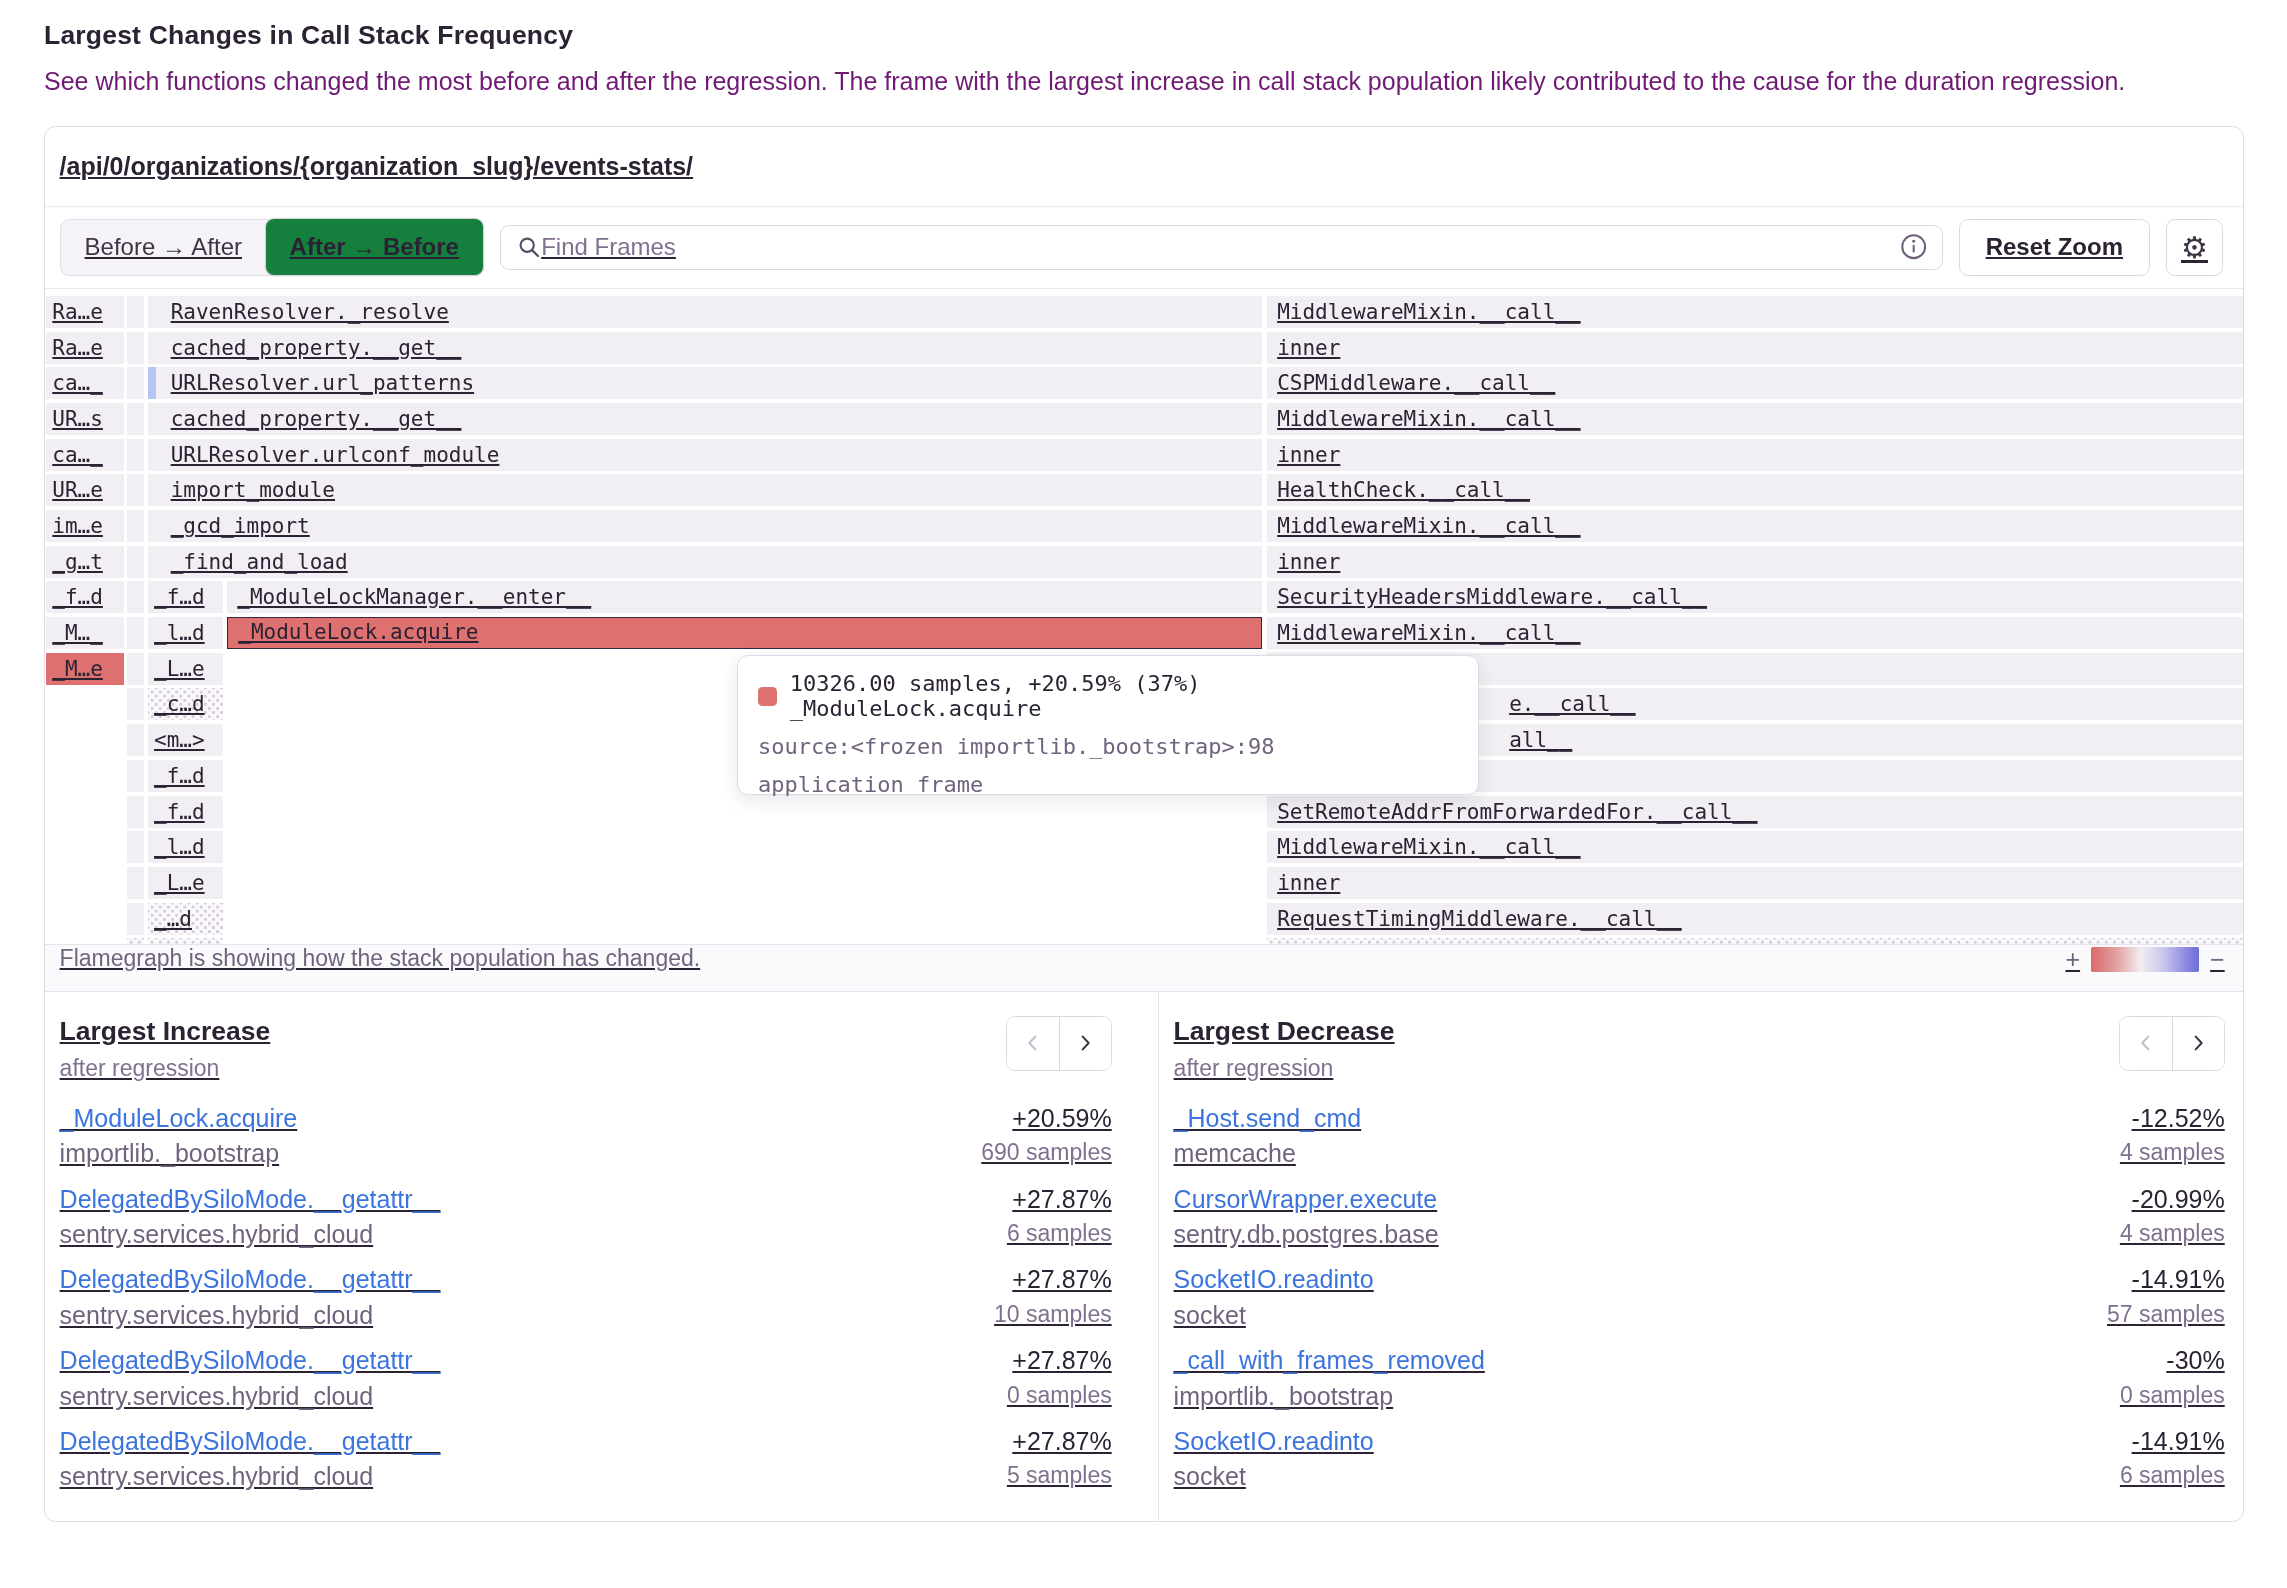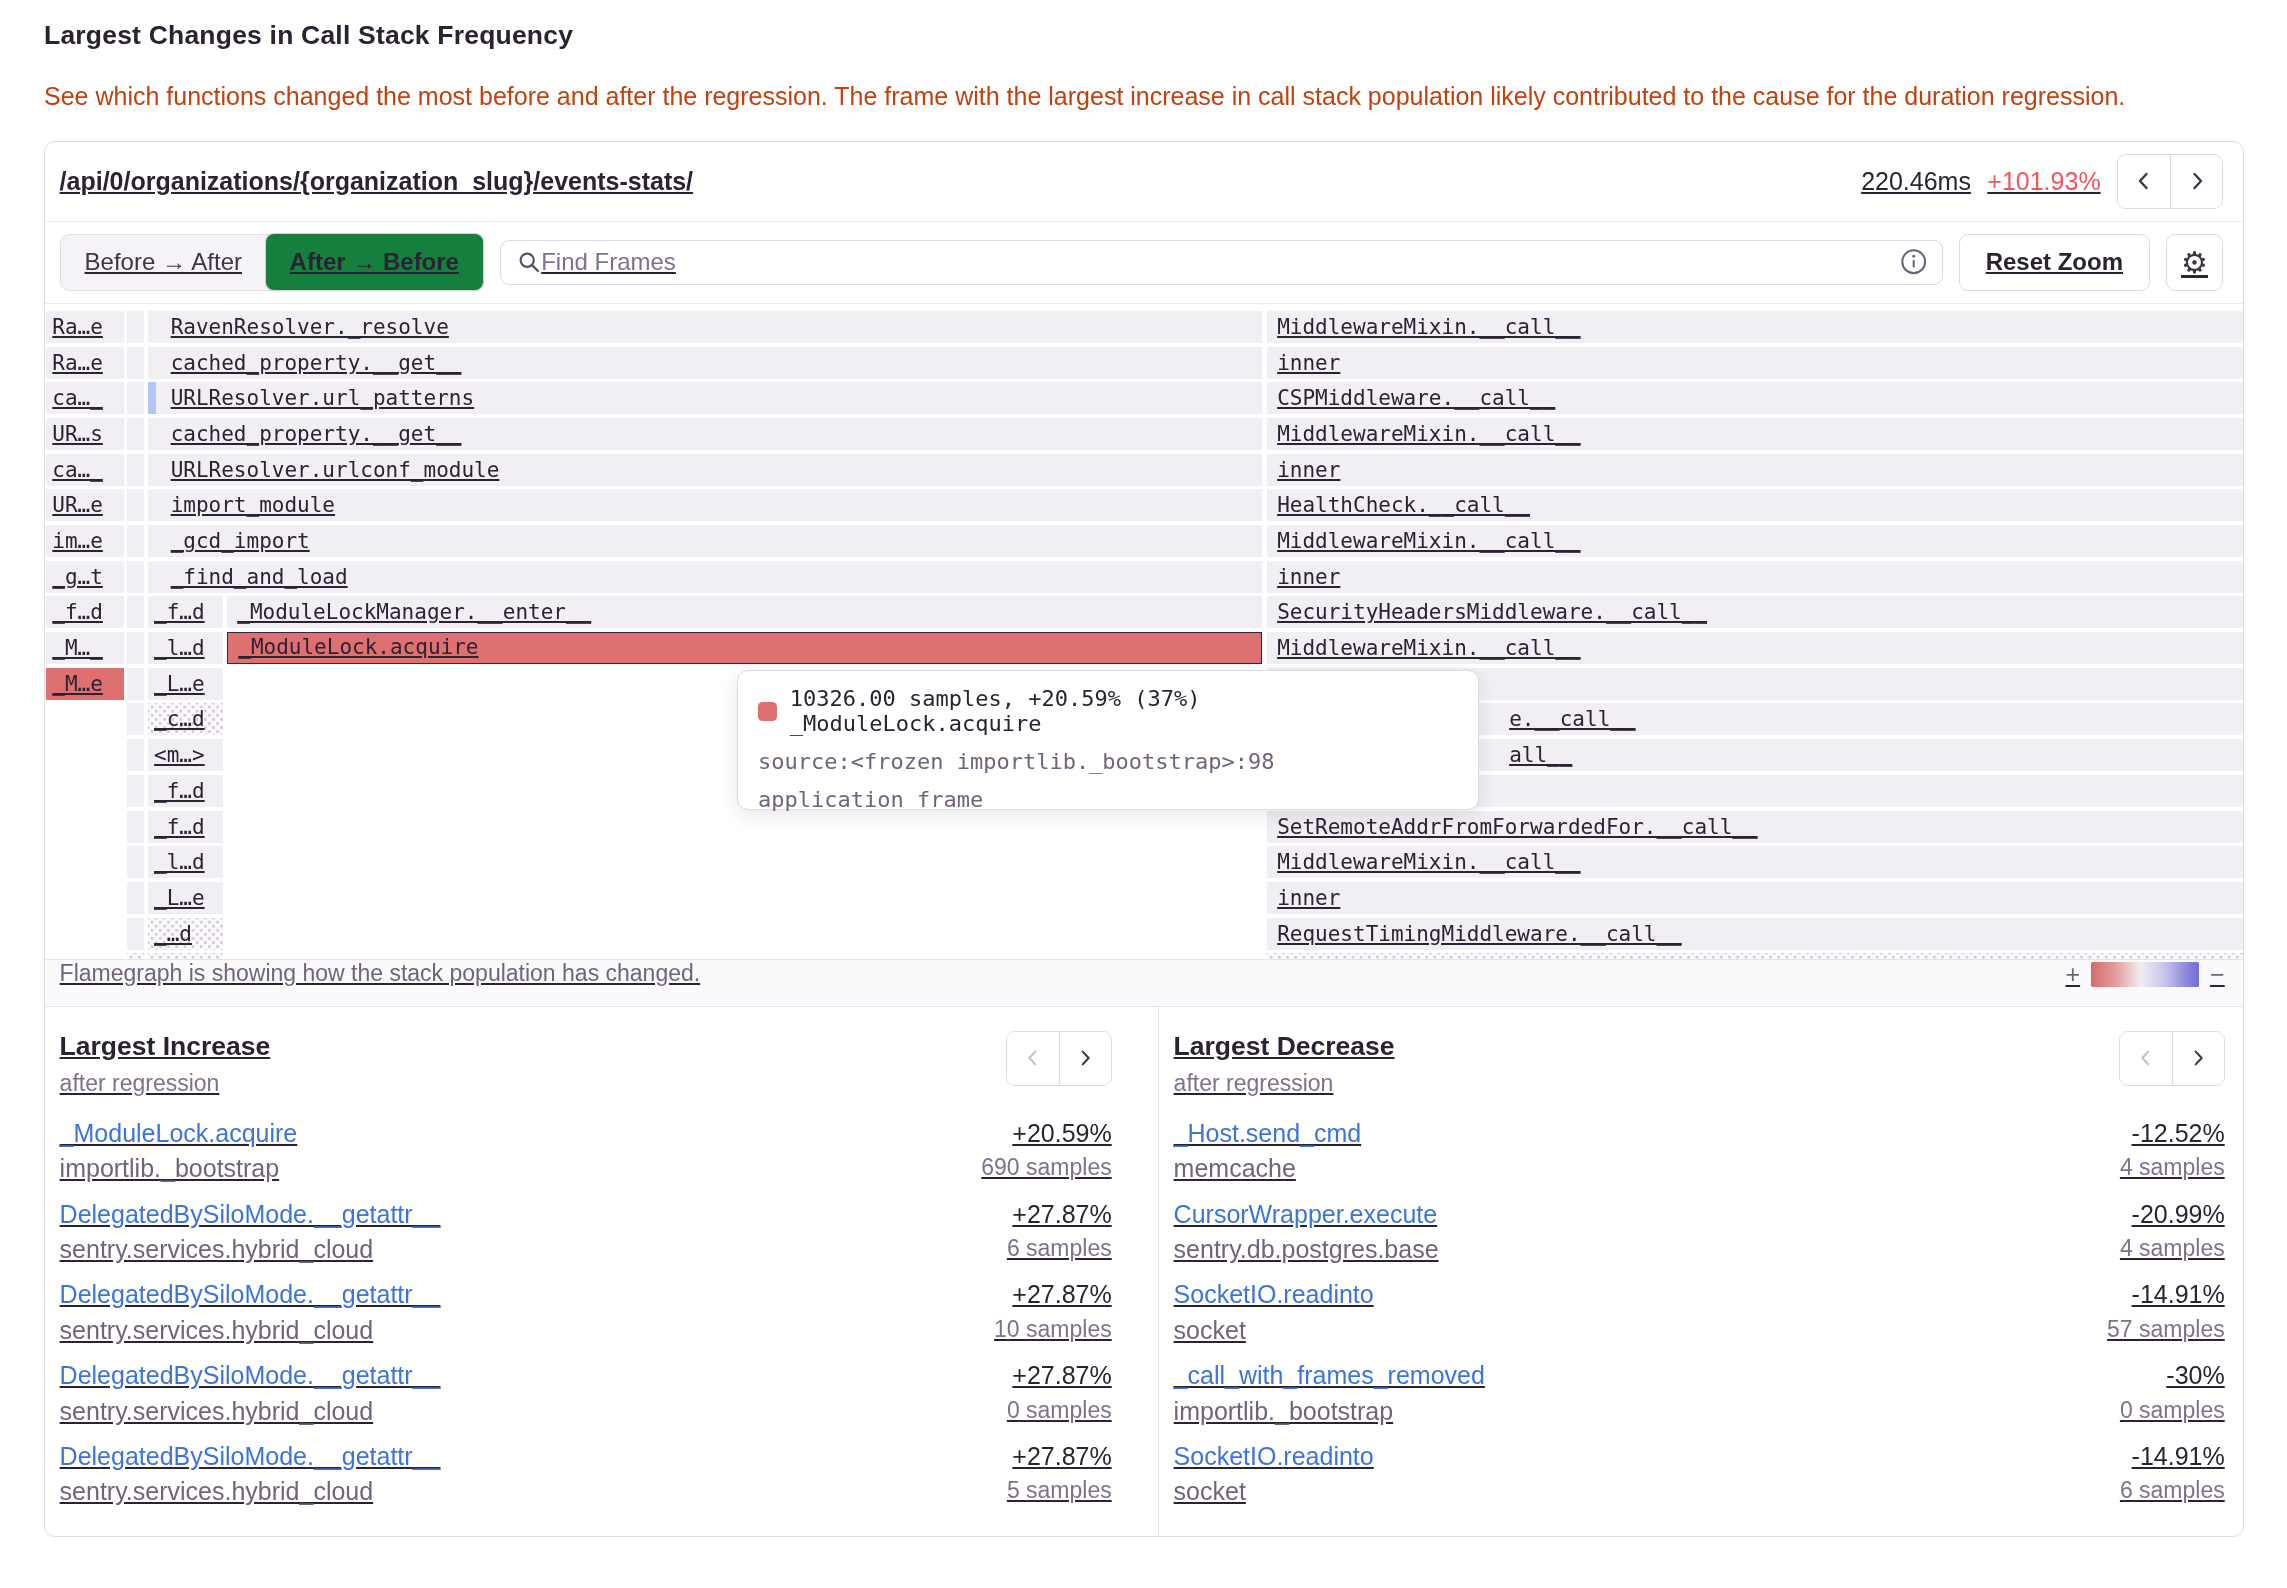--- a/index.html
+++ b/index.html
@@ -1,21 +1,21 @@
 <!DOCTYPE html>
 <html style="font-size:14.6px"><head>
 <meta charset="utf-8">
 <style>
   * { margin:0; padding:0; box-sizing:border-box; }
   html,body { background:#ffffff; width:2288px; height:1588px; overflow:hidden; }
   body { font-family:"Liberation Sans","DejaVu Sans",sans-serif; color:#2b2233; }
   .page { padding:20px 44px 0 44px; }
 
   h1 { font-size:26.5px; font-weight:700; color:#2b2233; letter-spacing:0.2px; }
-  .desc { margin-top:27px; font-size:25px; line-height:37px; color:#c2410c; max-width:2202px; }
+  .desc { margin-top:12px; font-size:25px; line-height:37px; color:#701a75; max-width:2202px; }
 
   .card { margin-top:25.6px; width:2200px; height:1396px; border:1.4px solid #e0dce5; border-radius:11px; overflow:hidden; display:flex; flex-direction:column; background:#fff;text-decoration:underline; }
 
   
   .card-header { height:80px; flex:none; display:flex; align-items:center; justify-content:space-between; padding:0 20px 0 14.6px; border-bottom:0.9px solid #eceaf0; }
   .endpoint { font-size:25px; font-weight:700; color:#2b2233; }
   .hdr-right { display:flex; align-items:center; gap:16.4px; }
   .dur { font-size:25px; color:#2b2233; }
   .reg { font-size:25px; color:#f55459; }
   .pager { display:flex; border:1.4px solid #dcd8e3; border-radius:9.1px; overflow:hidden; background:#fff; }
@@ -85,36 +85,20 @@
 <body>
 
 <div class="page">
   <h1>Largest Changes in Call Stack Frequency</h1>
   <p class="desc">See which functions changed the most before and after the regression. The frame with the largest increase in call stack population likely contributed to the cause for the duration regression.</p>
 
   <div class="card">
 
     <div class="card-header">
       <div class="endpoint">/api/0/organizations/{organization_slug}/events-stats/</div>
-      <div class="hdr-right">
-        <span class="dur">220.46ms</span>
-        <span class="reg">+101.93%</span>
-        <div class="pager">
-          <button class="pg">
-              <svg width="24" height="24" viewBox="0 0 24 24">
-                <path d="M14.5 5 L8 12 L14.5 19" fill="none" stroke="currentColor" stroke-width="2.4" stroke-linecap="round" stroke-linejoin="round"></path>
-              </svg>
-            </button>
-          <button class="pg">
-              <svg width="24" height="24" viewBox="0 0 24 24">
-                <path d="M9.5 5 L16 12 L9.5 19" fill="none" stroke="currentColor" stroke-width="2.4" stroke-linecap="round" stroke-linejoin="round"></path>
-              </svg>
-            </button>
-        </div>
-      </div>
     </div>
 
     <div class="toolbar">
       <div class="seg">
         <button class="seg-btn">Before → After</button>
         <button class="seg-btn selected">After → Before</button>
       </div>
       <div class="search">
         <svg width="25.6" height="25.6" viewBox="0 0 24 24">
             <circle cx="10.5" cy="10.5" r="6.2" fill="none" stroke="#57506b" stroke-width="2"></circle>

